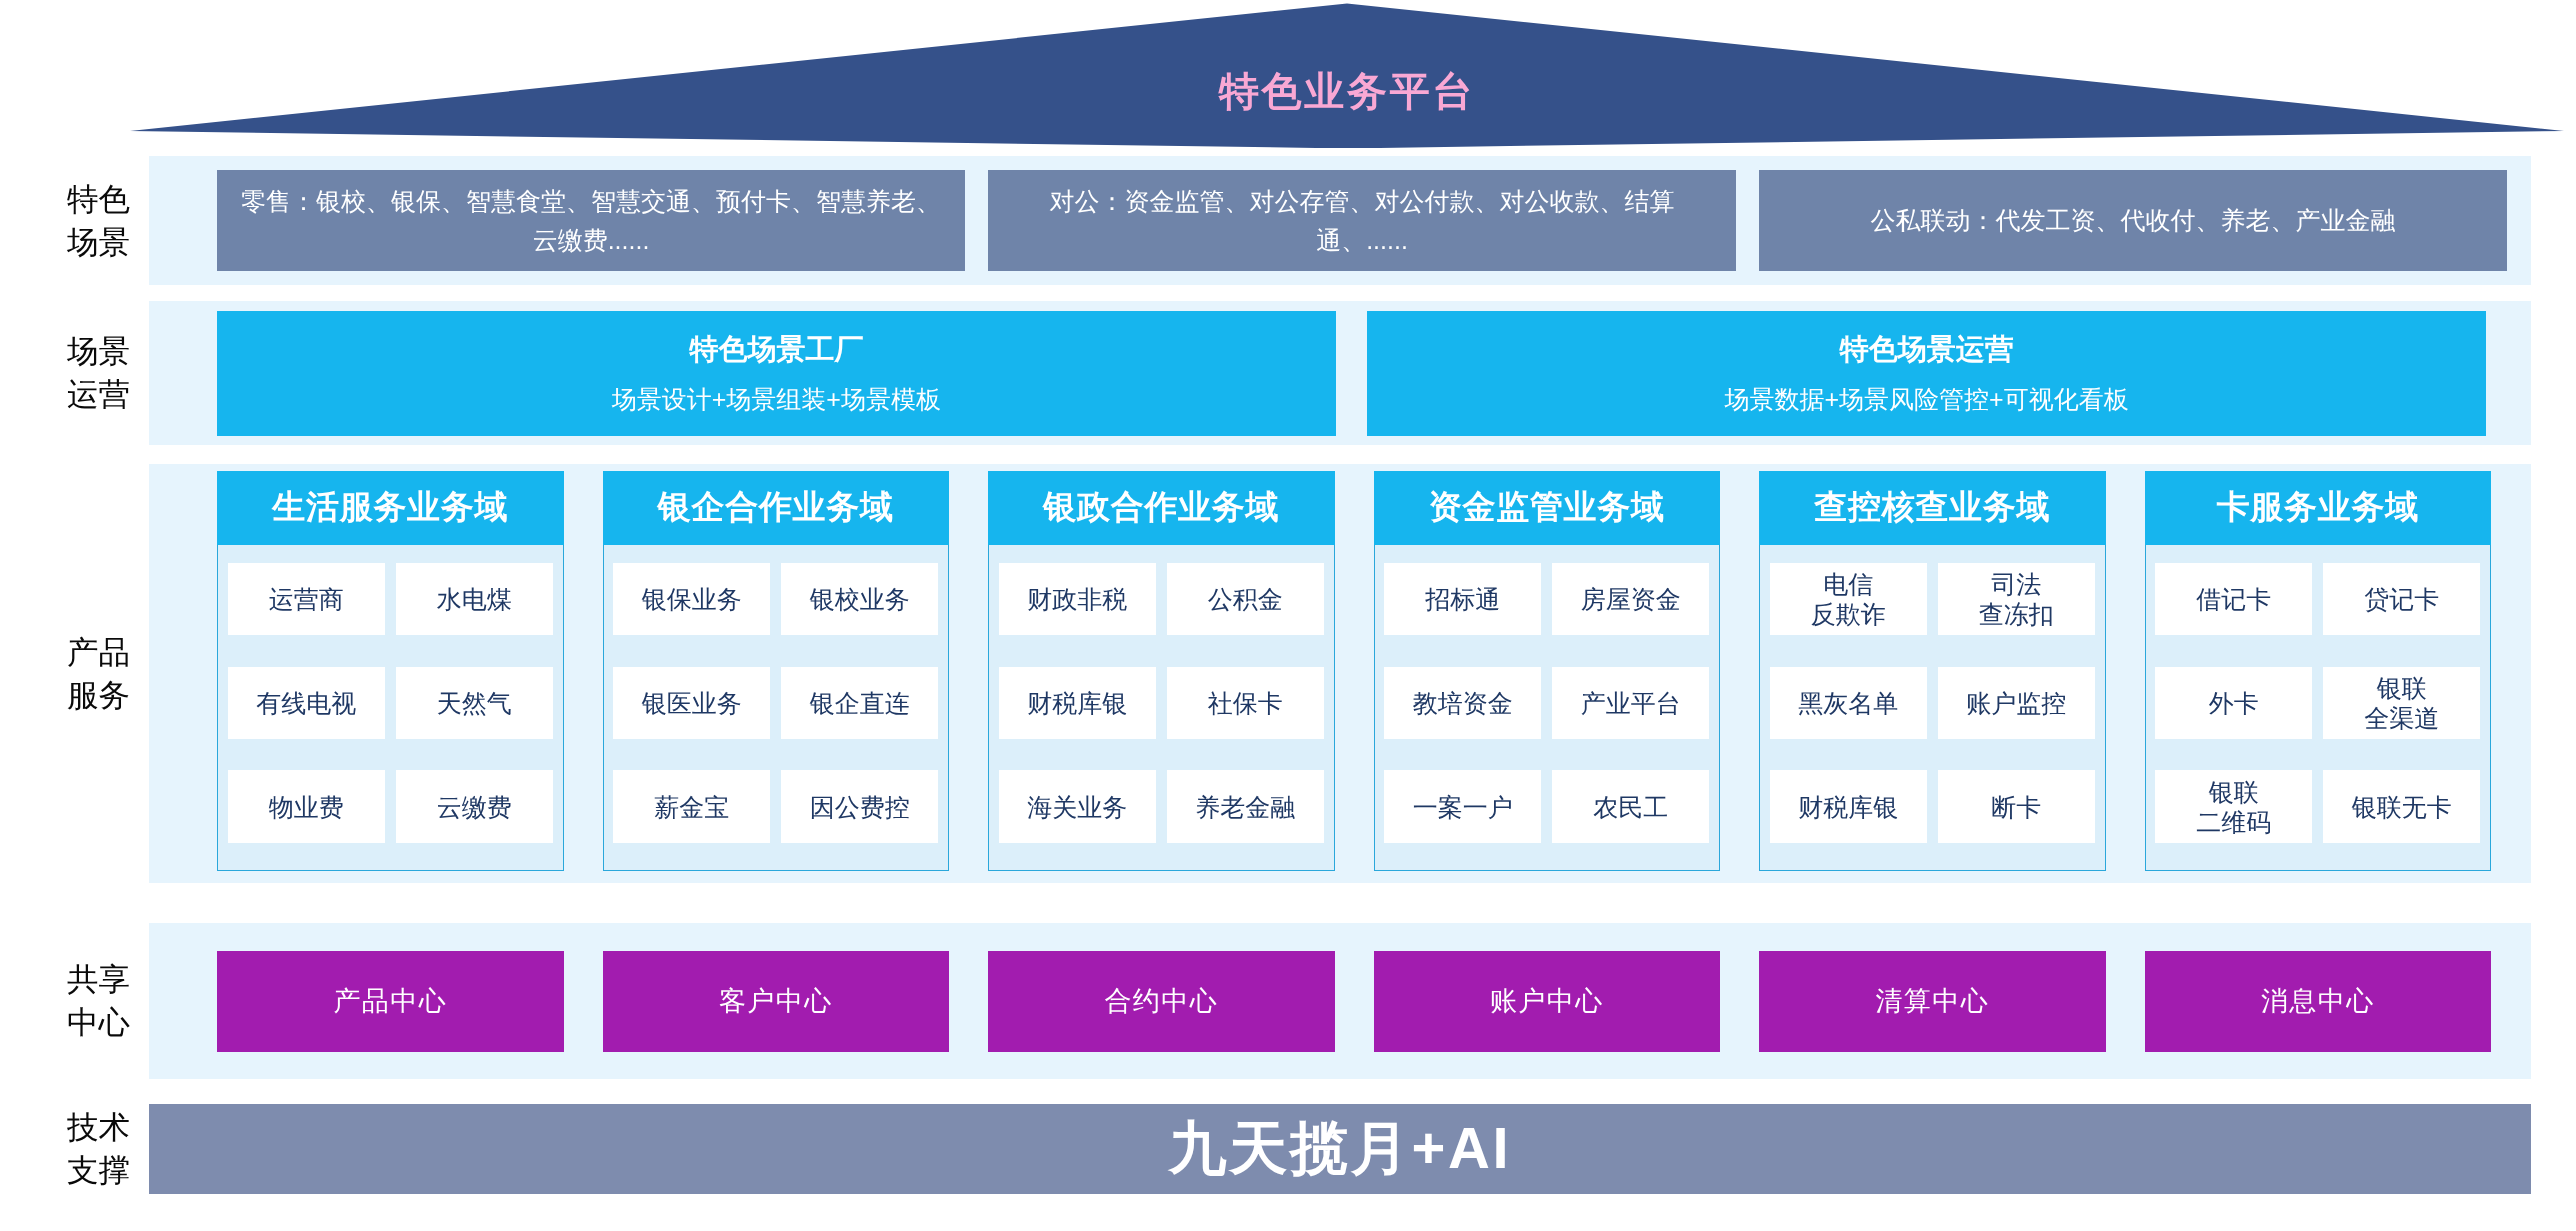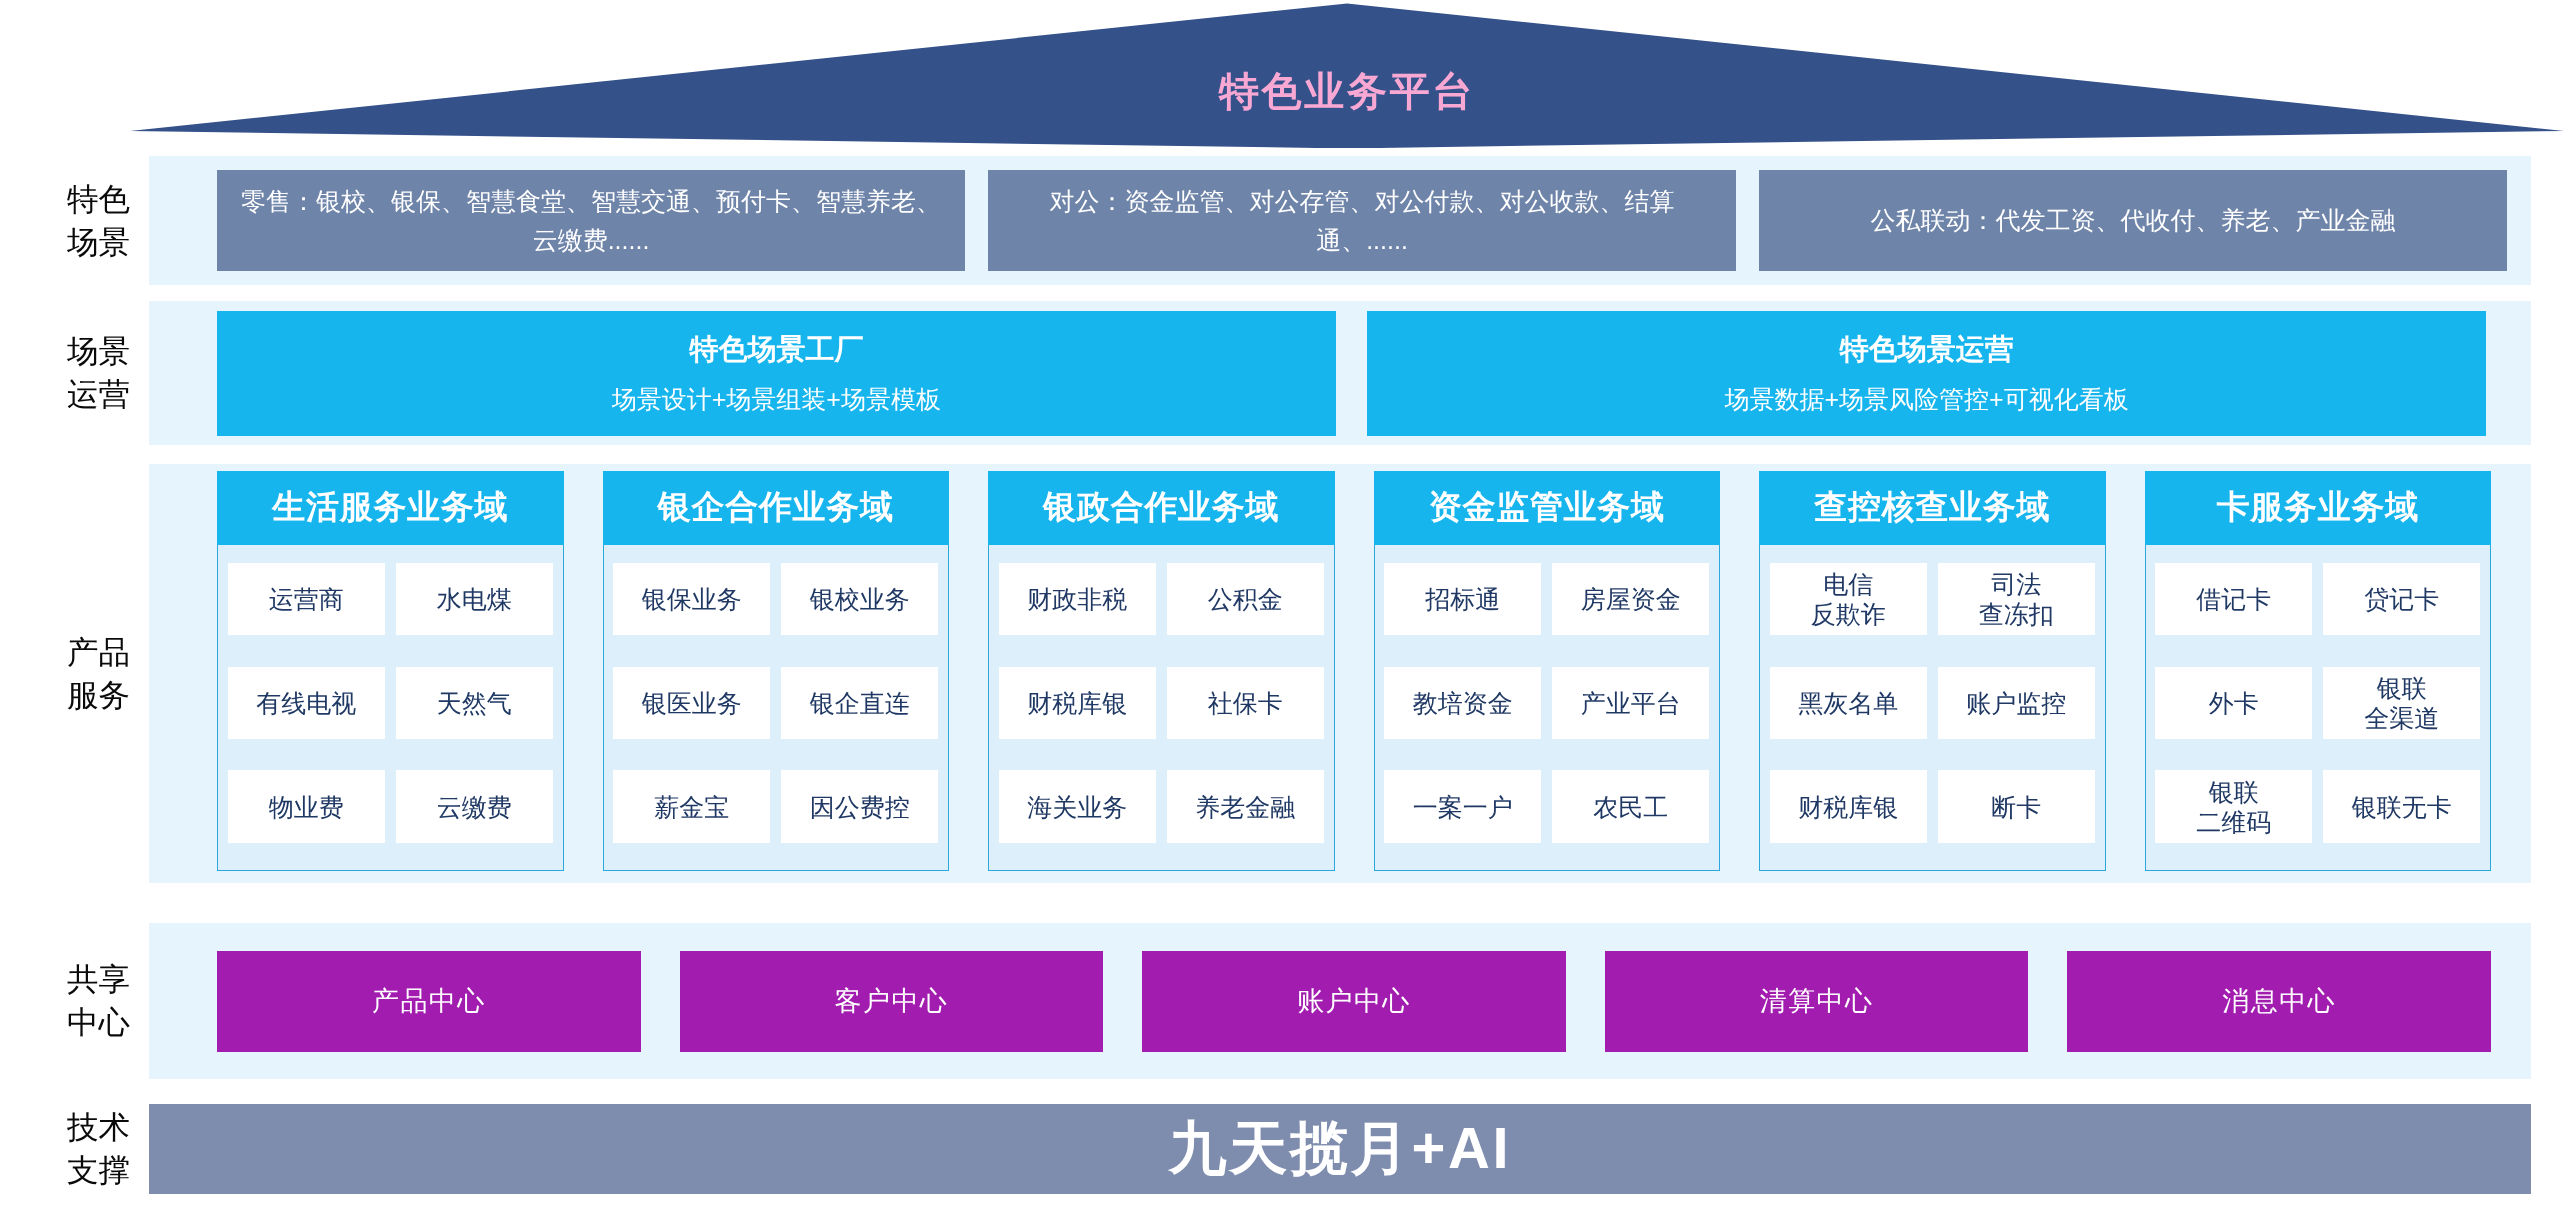--- a/index.html
+++ b/index.html
@@ -206,20 +206,21 @@
 二维码</div>
         <div class="prod-cell">银联无卡</div>
       </div>
     </div>
 
   </div>
 
   <div class="band centers">
     <div class="center-box">产品中心</div>
     <div class="center-box">客户中心</div>
+    <div class="center-box">合约中心</div>
     <div class="center-box">账户中心</div>
     <div class="center-box">清算中心</div>
     <div class="center-box">消息中心</div>
   </div>
 
   <div class="band tech">
     <div class="tech-text">九天揽月+AI</div>
   </div>
 
 </div>

